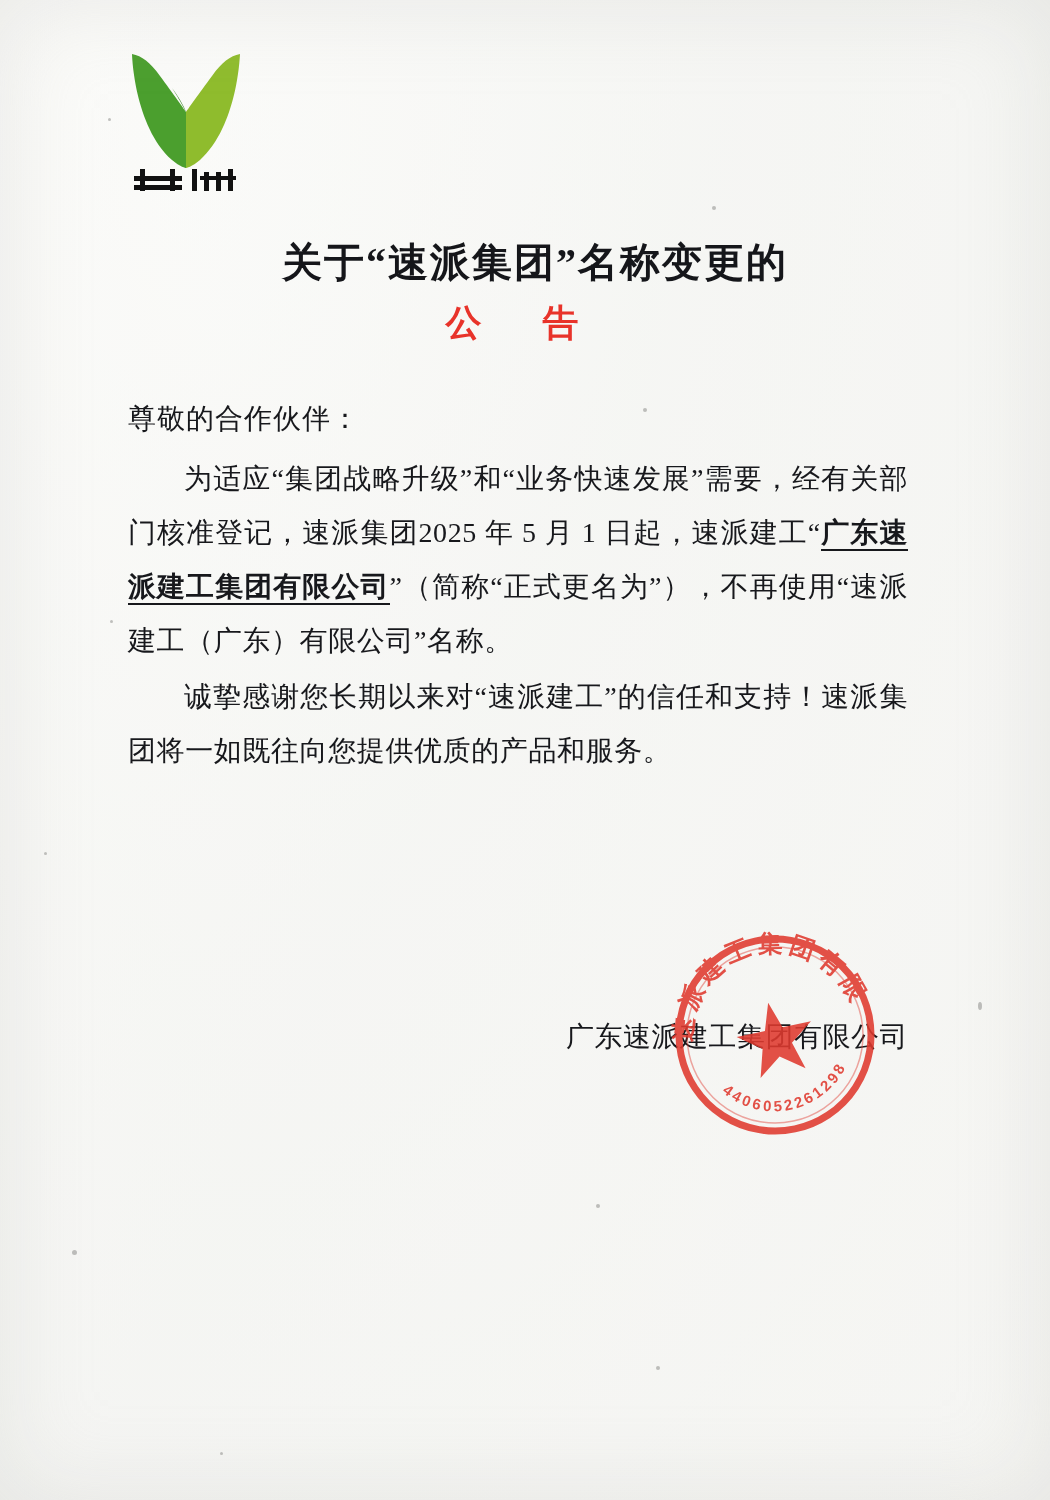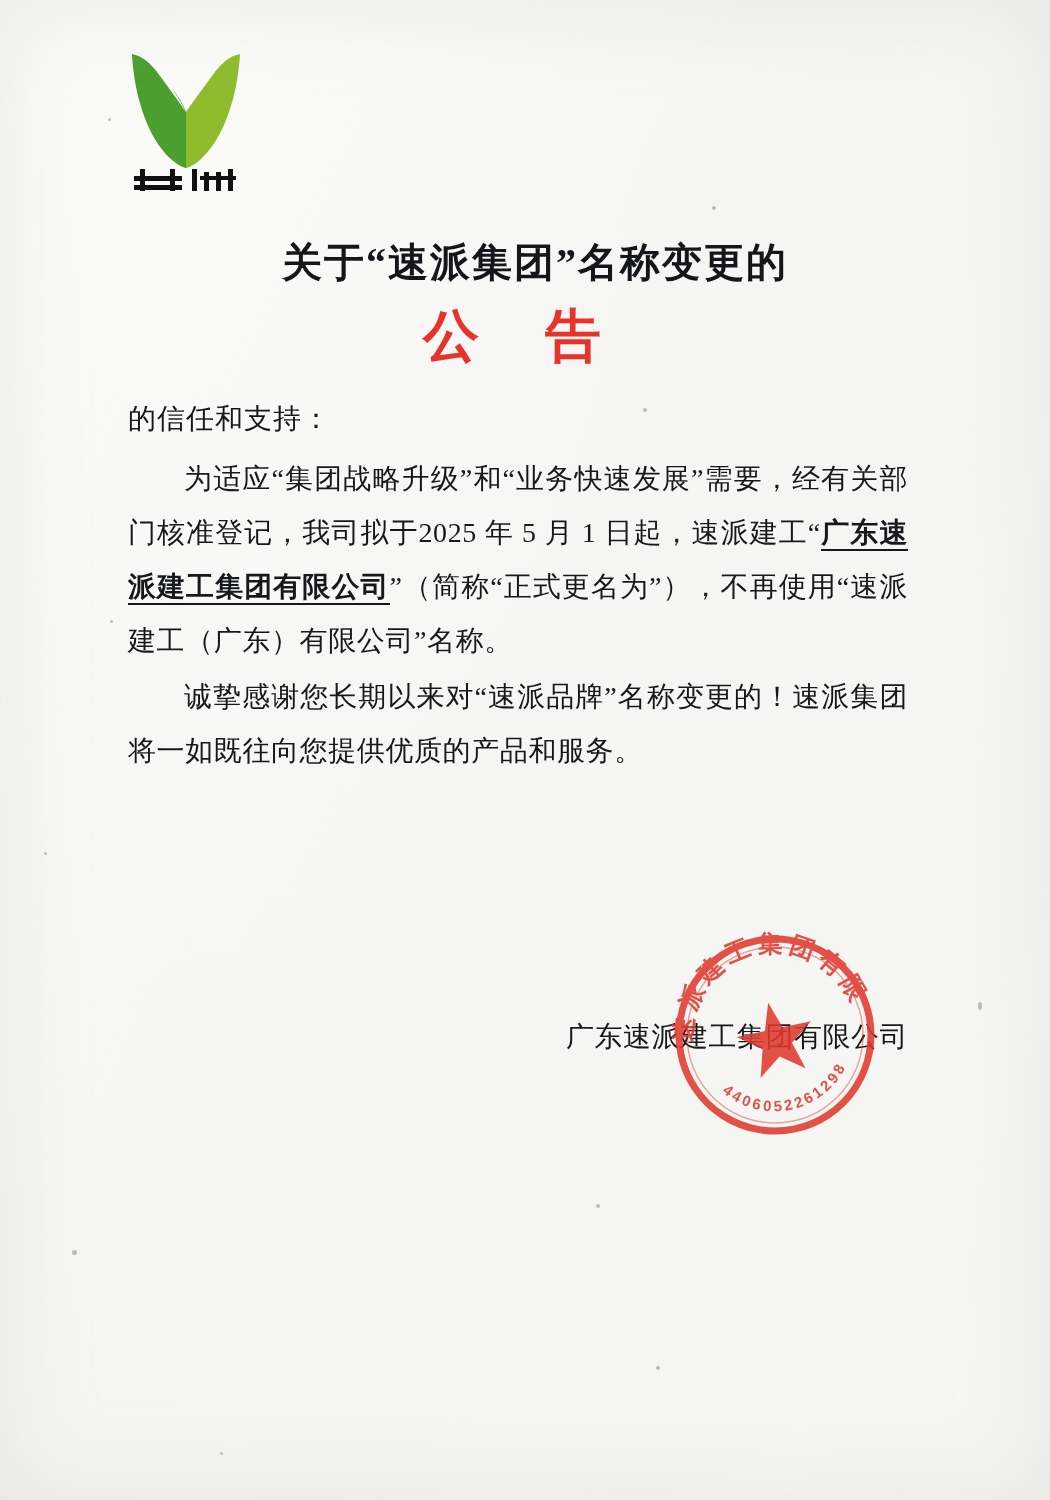--- a/index.html
+++ b/index.html
@@ -77,21 +77,21 @@
   .title-line1 {
     font-size: 40px;
     font-weight: 700;
     color: #15161a;
     letter-spacing: 2px;
     line-height: 1.35;
     padding-left: 20px;
   }
   .title-line2 {
     margin-top: 10px;
-    font-size: 56px;
+    font-size: 36px;
     font-weight: 700;
     color: #e8332a;
     letter-spacing: 26px;
     line-height: 1.3;
   }
 
   
   .body-wrap {
     position: absolute;
     left: 128px;
@@ -179,26 +179,26 @@
       </g>
     </svg>
   </div>
 
   <div class="title-wrap">
     <div class="title-line1">关于“速派集团”名称变更的</div>
     <div class="title-line2">公 告</div>
   </div>
 
   <div class="body-wrap">
-    <div class="salutation">的信任和支持：</div>
-
-    <p class="para"><span>为适应“集团战略升级”和“业务快速发展”需要，经有关部门核准登记，我司拟于</span><span class="b">2025 年 5 月 1 日</span><span>起，速派建工“</span><span class="u-b">广东速派建工集团有限公司</span><span>”（简称“</span><span class="b">正式更名为</span><span>”），不再使用“速派建工（广东）有限公司”名称。</span></p>
-
-
-    <p class="para">诚挚感谢您长期以来对“速派品牌”名称变更的！速派集团将一如既往向您提供优质的产品和服务。</p>
+    <div class="salutation">尊敬的合作伙伴：</div>
+
+    <p class="para"><span>为适应“集团战略升级”和“业务快速发展”需要，经有关部门核准登记，速派集团</span><span class="b">2025 年 5 月 1 日</span><span>起，速派建工“</span><span class="u-b">广东速派建工集团有限公司</span><span>”（简称“</span><span class="b">正式更名为</span><span>”），不再使用“速派建工（广东）有限公司”名称。</span></p>
+
+
+    <p class="para">诚挚感谢您长期以来对“速派建工”的信任和支持！速派集团将一如既往向您提供优质的产品和服务。</p>
   </div>
 
   <div class="sign-wrap">
     <div>广东速派建工集团有限公司</div>
   </div>
 
   <div class="seal">
     <svg width="250" height="218" viewBox="0 0 250 218" xmlns="http://www.w3.org/2000/svg">
       <g transform="rotate(-12 125 105)">
         <circle cx="125" cy="105" r="96" fill="none" stroke="#e03a2f" stroke-width="7"></circle>

